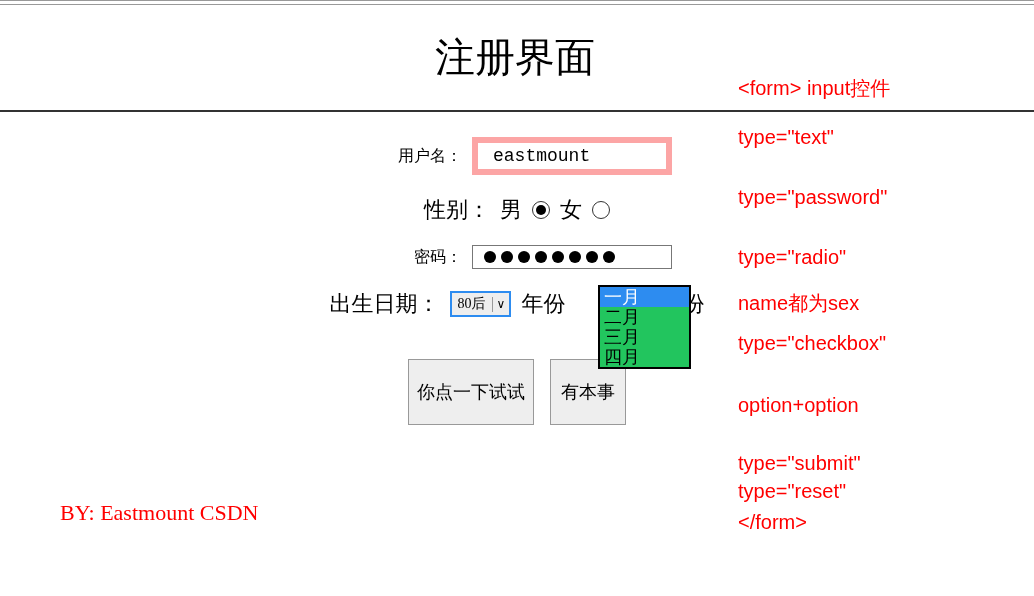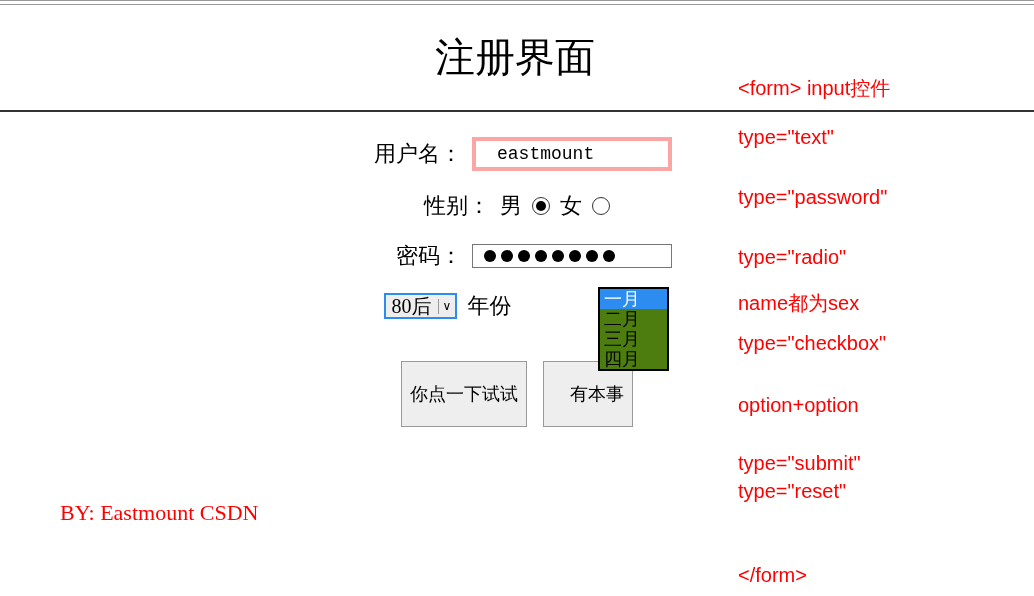--- a/index.html
+++ b/index.html
@@ -34,29 +34,29 @@
     }
     .row {
       margin: 20px 0;
       display: flex;
       align-items: center;
       justify-content: center;
       gap: 10px;
       position: relative;
     }
     .label {
-      font-size: 22px;
+      font-size: 16px;
       min-width: 100px;
       text-align: right;
     }
     .text-input {
       font-family: "Courier New", monospace;
       font-size: 18px;
-      border: 4px solid #fca5a5;
-      padding: 3px 21px;
+      border: 6px solid #fca5a5;
+      padding: 3px 15px;
       width: 200px;
       background: #fff;
     }
     .pwd-input {
       font-size: 18px;
       border: 1px solid #777;
       padding: 3px 5px;
       width: 200px;
       letter-spacing: 5px;
       line-height: 1;
@@ -110,35 +110,35 @@
     .select-wrap {
       display: inline-flex;
       align-items: center;
       border: 2px solid #2d8cf0;
       height: 26px;
       background: #eee;
       cursor: pointer;
     }
     .select-val {
       padding: 16px 6px;
-      font-size: 20px;
+      font-size: 14px;
     }
     .select-arrow {
       border-left: 1px solid #999;
       padding: 0 4px;
       font-size: 12px;
     }
     .month-list {
       position: absolute;
       left: 598px;
       top: -4px;
       border: 2.5px solid #000;
-      background: #4d7c0f;
-      font-size: 18px;
-      width: 71px;
+      background: #22c55e;
+      font-size: 18px;
+      width: 93px;
       z-index: 10;
       text-align: left;
     }
     .month-item {
       padding: 0 4px;
       line-height: 20px;
       cursor: pointer;
     }
     .month-item.selected {
       background: #2d8cf0;
@@ -206,49 +206,50 @@
           <div class="dot"></div>
           <div class="dot"></div>
           <div class="dot"></div>
           <div class="dot"></div>
         </div>
     </div>
   </div>
 
 
   <div class="row">
+    <span class="inline-label">出生日期：</span>
     <span class="select-wrap">
       <span class="select-val">80后</span>
       <span class="select-arrow">∨</span>
     </span>
     <span class="inline-label">年份</span>
     <span style="width:75px"></span>
     <span class="inline-label">月份</span>
 
     <div class="month-list" id="month-list">
         <div class="month-item selected">一月</div>
         <div class="month-item">二月</div>
         <div class="month-item">三月</div>
         <div class="month-item">四月</div>
       </div>
   </div>
 
   <div class="row" style="margin-top:40px;gap:16px">
     <button class="btn">你点一下试试</button>
-    <button class="btn" style="width:90px;overflow:hidden;text-align:right">有本事</button>
+    <button class="btn" style="width:76px;overflow:hidden;text-align:center">有本事</button>
   </div>
 
 </div>
 
 <div class="annotations">
   <div style="top:75px">&lt;form&gt; input控件</div>
   <div style="top:126px">type="text"</div>
   <div style="top:186px">type="password"</div>
   <div style="top:246px">type="radio"</div>
   <div style="top:290px">name都为sex</div>
   <div style="top:332px">type="checkbox"</div>
   <div style="top:394px">option+option</div>
   <div style="top:452px">type="submit"</div>
   <div style="top:480px">type="reset"</div>
-  <div style="top:564px">&lt;/form&gt;</div>
+  <div style="top:511px">&lt;/form&gt;</div>
 </div>
 
 <div class="byline">BY: Eastmount CSDN</div>
 
 </body></html>

